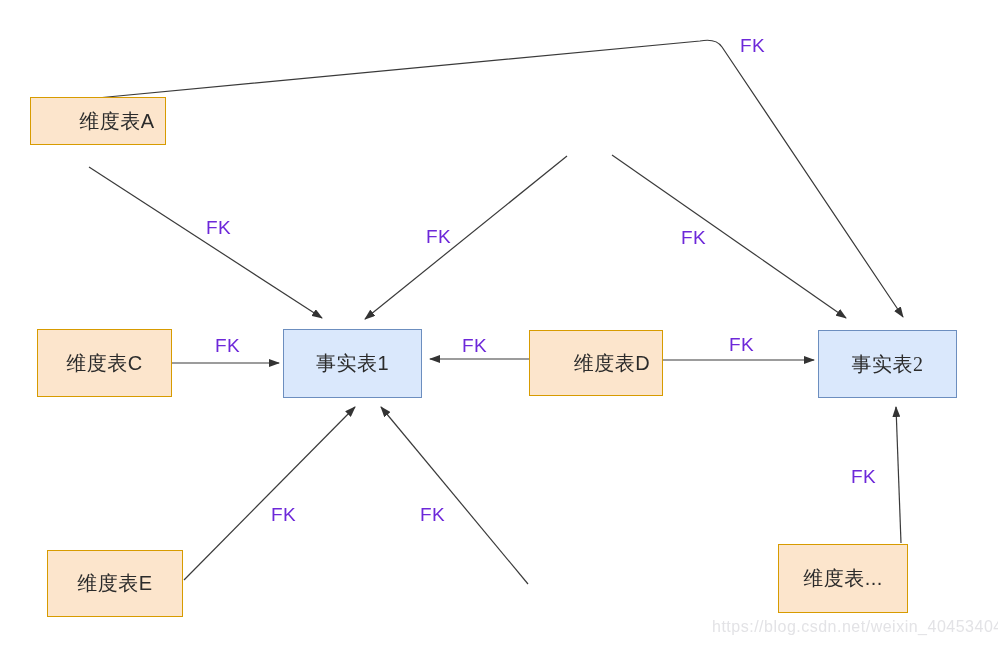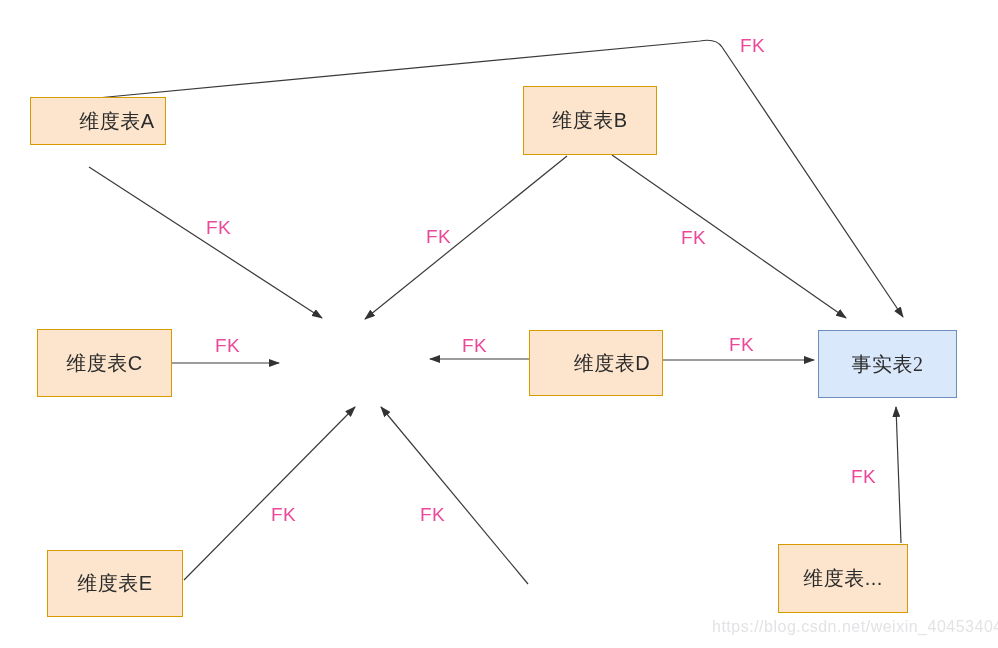--- a/index.html
+++ b/index.html
@@ -35,21 +35,21 @@
     background: #fce5cc;
     border: 1.5px solid #d79b00;
   }
   .node.fact {
     background: #dae8fc;
     border: 1.5px solid #6c8ebf;
   }
   .fk {
     position: absolute;
     font-size: 19px;
-    color: #ec4899;
+    color: #6d28d9;
     letter-spacing: 0.5px;
   }
   .watermark {
     position: absolute;
     left: 712px;
     top: 618px;
     font-size: 16px;
     color: #e3e3e6;
     letter-spacing: 0.5px;
     white-space: nowrap;
@@ -95,22 +95,22 @@
       <path d="M 172 363 L 279 363" marker-end="url(#arrowhead)"></path>
       <path d="M 529 359 L 430 359" marker-end="url(#arrowhead)"></path>
       <path d="M 663 360 L 814 360" marker-end="url(#arrowhead)"></path>
       <path d="M 184 580 L 355 407" marker-end="url(#arrowhead)"></path>
       <path d="M 528 584 L 381 407" marker-end="url(#arrowhead)"></path>
       <path d="M 901 543 L 896 407" marker-end="url(#arrowhead)"></path>
     </g>
   </svg>
 
   <div class="node dim pos-dim-a">维度表A</div>
-  <div class="node dim pos-dim-b">维度表B</div>
   <div class="node dim pos-dim-c">维度表C</div>
+  <div class="node fact pos-fact-1">事实表1</div>
   <div class="node dim pos-dim-d">维度表D</div>
   <div class="node fact pos-fact-2">事实表2</div>
   <div class="node dim pos-dim-e">维度表E</div>
   <div class="node dim pos-dim-more">维度表...</div>
 
   <span class="fk fk-0">FK</span>
   <span class="fk fk-1">FK</span>
   <span class="fk fk-2">FK</span>
   <span class="fk fk-3">FK</span>
   <span class="fk fk-4">FK</span>

